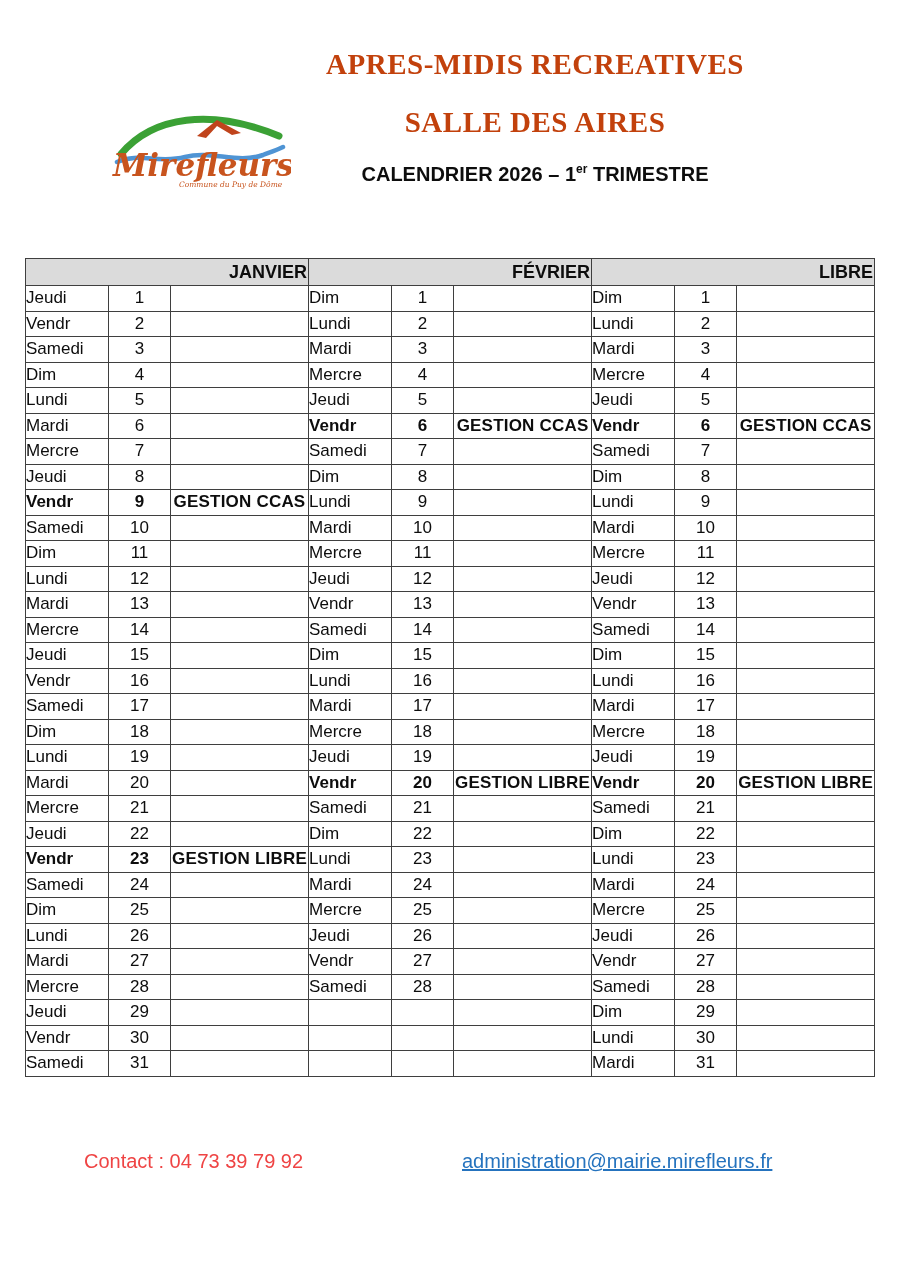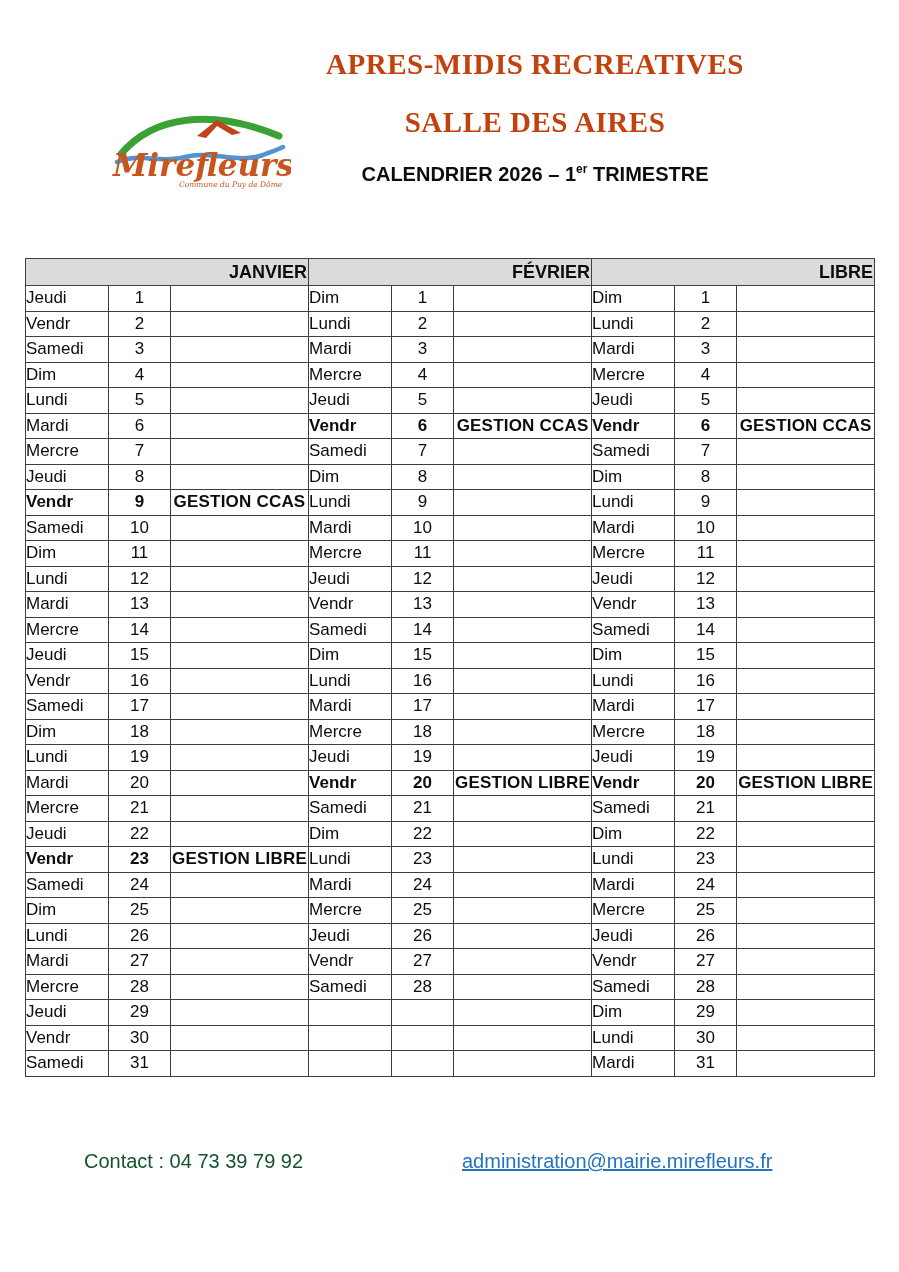--- a/index.html
+++ b/index.html
@@ -73,21 +73,21 @@
     color: #0d0d0d;
     background: #ffffff;
   }
   td.day  { text-align: left; padding-left: 8px; }
   td.num  { text-align: center; }
   td.note { text-align: center; font-size: 13px; font-weight: bold; letter-spacing: 0.2px; }
   td.hl   { background: #c45911; font-weight: bold; }
 
   
   .footer { position: absolute; top: 1150px; left: 0; width: 100%; height: 30px; font-size: 20px; }
-  .contact { position: absolute; left: 84px; top: 0; color: #14532d; }
+  .contact { position: absolute; left: 84px; top: 0; color: #ef4444; }
   .email {
     position: absolute; left: 462px; top: 0;
     color: #2573be;
     cursor: pointer;
   }
 </style>
 </head>
 <body>
 
 <div class="page">

